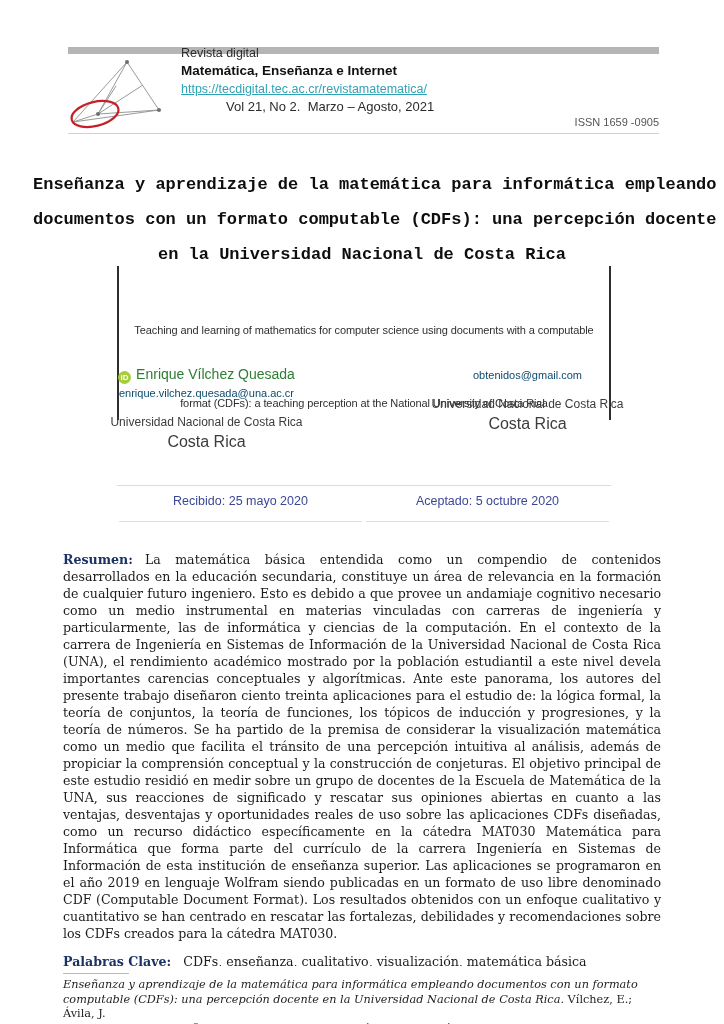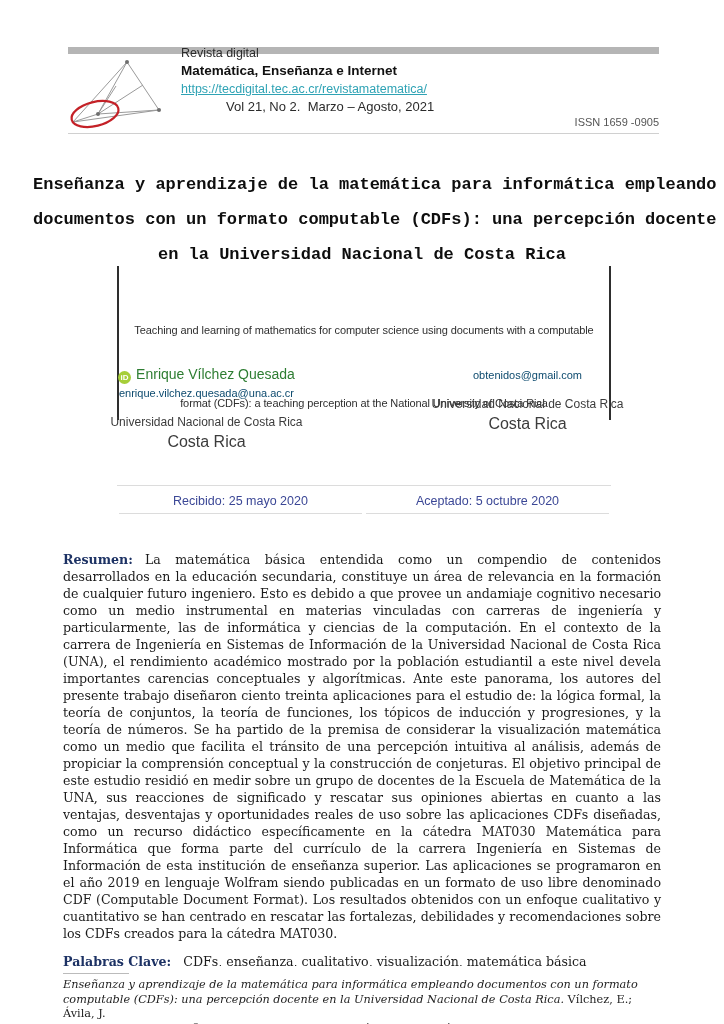--- a/index.html
+++ b/index.html
@@ -36,21 +36,21 @@
   .orcid{display:inline-block; width:13px; height:13px; border-radius:50%;
          background:#a6ce39; color:#fff; font-size:8px; font-weight:bold;
          line-height:13px; text-align:center; vertical-align:-1px; margin-right:5px;}
   .author-email{font-size:11px; color:#0c4a6e; margin-top:3px;}
   .author-aff{font-size:12px; color:#3c3c3c; margin-top:16px;}
   .author-country{font-size:16px; color:#3c3c3c; margin-top:4px;}
   
   .dates{position:absolute; left:117px; top:485px; width:494px;
          border-top:1px solid #dcdcdc; display:flex;}
   .date-cell{flex:1; margin:0 2px; text-align:center; font-size:12.5px; color:#3b4796;
-             padding:8px 0 5px; border-bottom:1px solid #dcdcdc;}
+             padding:8px 0 13px; border-bottom:1px solid #dcdcdc;}
   
   .main{position:absolute; left:63px; top:551px; width:598px;
         font-family:"DejaVu Serif", serif; font-size:12.6px; line-height:17px;
         text-align:justify; color:#1b1b1b;}
   .main p{margin:0 0 11px 0;}
   .label{font-weight:bold; color:#1d3264; padding-right:12px;}
   
   .footer{position:absolute; left:0; top:966px; width:724px; height:58px; background:#ffffff; z-index:5;}
   .foot-rule{position:absolute; left:63px; top:7px; width:66px; height:1px; background:#bbbbbb;}
   .foot-text{position:absolute; left:63px; top:12px; width:600px;

